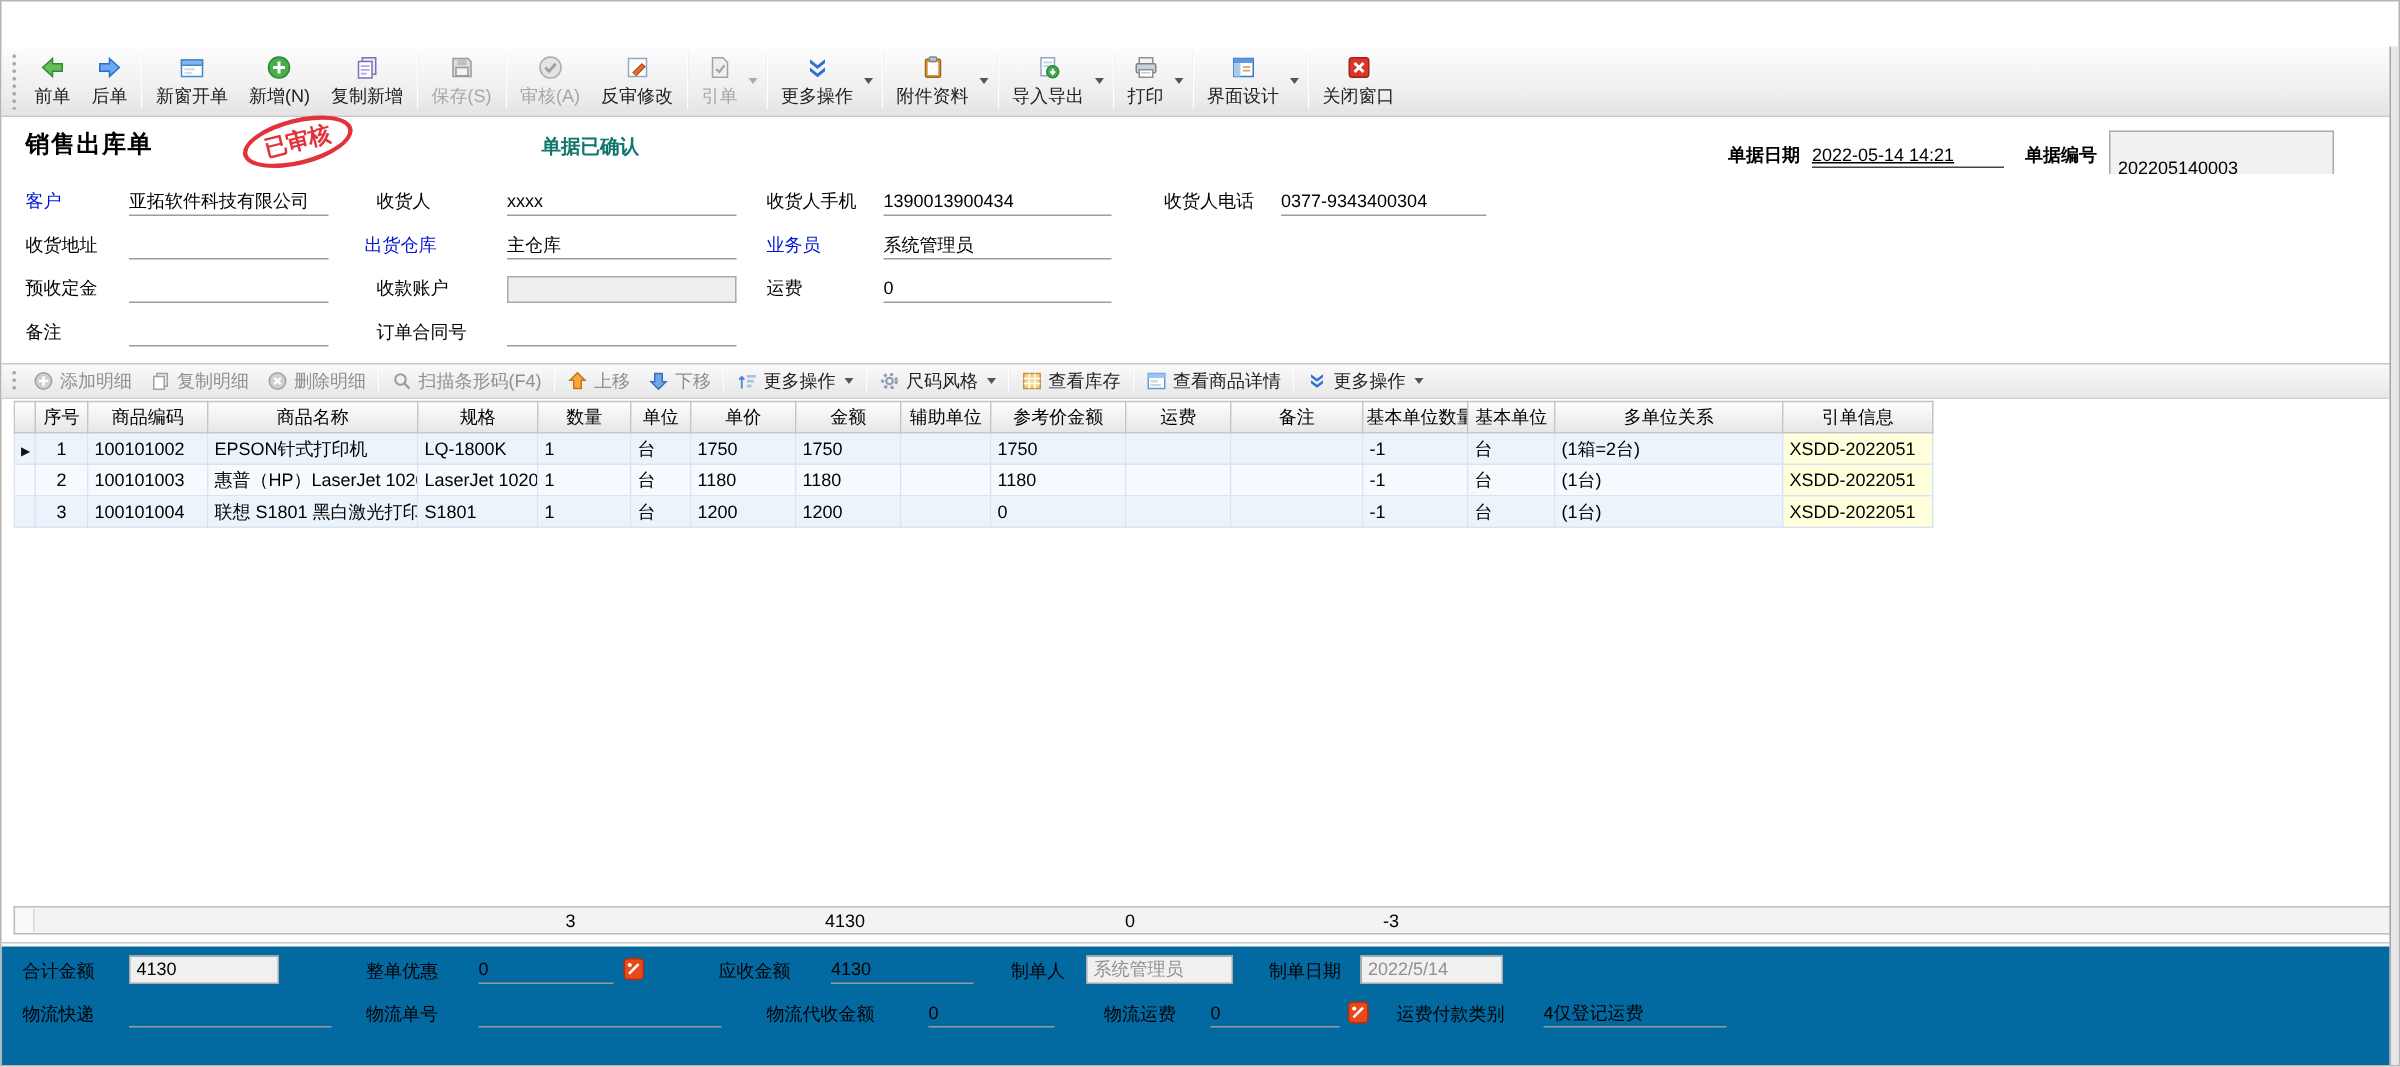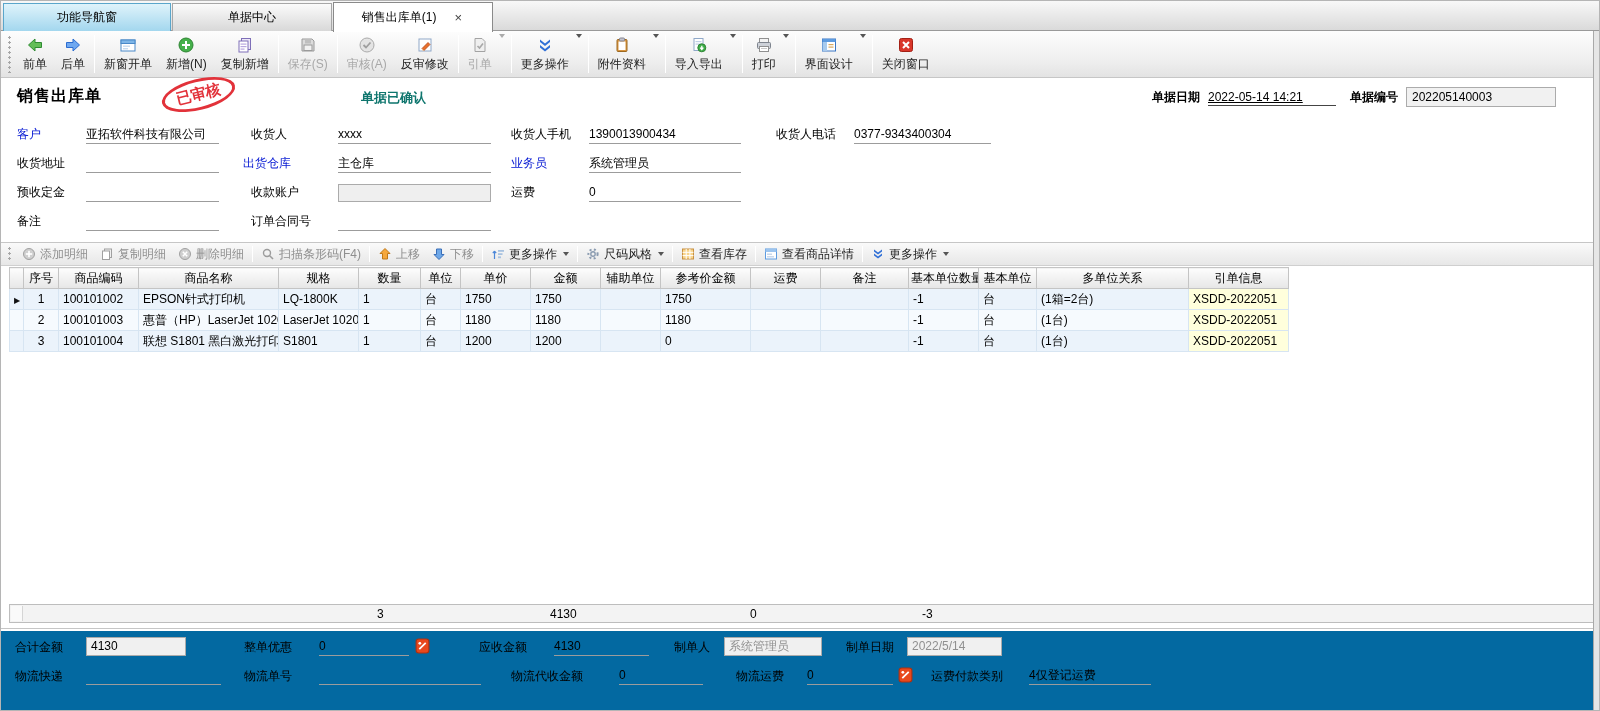--- a/index.html
+++ b/index.html
@@ -20,42 +20,42 @@
   .tab-doc  { left:171px; width:160px; background:linear-gradient(#FBFBFB,#D8D8D8); }
   .tab-cur  { left:332px; width:160px; top:1px; height:30px; background:#FFF; border-color:#8A8A8A; z-index:6; }
   .tab-close { margin-left:16px; color:#444; font-size:13px; line-height:1; padding:0 2px; }
 
   
   .toolbar { position:absolute; top:30px; left:0; width:1593px; height:47px;
     background:linear-gradient(#FDFDFD,#EDEDED 70%,#E3E3E3); border-bottom:1px solid #C6C6C6;
     display:flex; align-items:center; padding-left:6px; }
   .tb-handle { width:5px; height:38px; margin-right:4px;
     background-image:radial-gradient(circle,#A6A6A6 1px,transparent 1.3px); background-size:5px 5px; }
-  .tb-group { display:flex; align-items:flex-start; }
+  .tb-group { display:flex; align-items:center; }
   .tb-btn { display:flex; flex-direction:column; align-items:center; justify-content:center;
     padding:2px 7px; min-width:36px; cursor:default; }
   .tb-btn .lbl { margin-top:2px; white-space:nowrap; color:#222; }
   .tb-btn.disabled .lbl { color:#A8A8A8; }
   .tb-sep { width:1px; height:38px; background:#C7C7C7; border-right:1px solid #FFF; margin:0 2px; }
   .caret { width:0; height:0; border-left:3.5px solid transparent; border-right:3.5px solid transparent;
     border-top:4px solid #555; margin-right:4px; }
   .caret.dis { border-top-color:#ABABAB; }
   .icon18 { width:18px; height:18px; display:block; }
 
   
   .titlebar { position:absolute; top:78px; left:0; width:1593px; height:37px; background:#fff; }
   .doc-title { position:absolute; left:16px; top:7px; font-size:16px; font-weight:bold; letter-spacing:1px; }
   .stamp { position:absolute; left:160px; top:0px; transform:rotate(-14deg);
     border:3px solid #E2323A; border-radius:50%; color:#E2323A; font-weight:bold;
     font-size:15px; padding:3px 12px; background:rgba(255,255,255,0); }
   .doc-status { position:absolute; left:360px; top:10px; color:#0f766e; font-weight:bold; font-size:13px; }
   .head-right { position:absolute; right:38px; top:8px; display:flex; align-items:center; }
   .head-right .hlbl { font-weight:bold; margin-right:8px; white-space:nowrap; }
   .h-date { width:128px; border-bottom:1px solid #444; height:18px; line-height:18px; margin-right:14px;text-decoration:underline; }
-  .h-no { width:150px; height:20px; line-height:18px; background:#F1F1F1; border:1px solid #ABABAB; padding:0 5px; }
+  .h-no { width:150px; height:20px; line-height:18px; background:#F1F1F1; border:1px solid #ABABAB; padding:15px 5px; }
 
   
   .form { position:absolute; top:115px; left:0; width:1593px; height:126px; background:#fff; }
   .f-lbl { position:absolute; white-space:nowrap; height:17px; line-height:17px; }
   .f-lbl.blue { color:#0014D2; }
   .f-fld { position:absolute; border-bottom:1px solid #9C9C9C; height:18px; line-height:17px;
     white-space:nowrap; overflow:hidden; }
   .f-box { position:absolute; background:#EFEFEF; border:1px solid #ABABAB; height:18px; }
 
   
@@ -98,32 +98,20 @@
   .ft-box.graytext { color:#909090; }
   .calc { position:absolute; width:15px; height:16px; }
 
   .right-strip { position:absolute; top:30px; right:0; width:6px; bottom:0; background:#E6E6E6; border-left:1px solid #A9A9A9; }
 </style>
 </head>
 <body>
 
 <div class="window">
 
-  <div class="tabbar">
-    <div class="tab tab-nav">
-      <span>功能导航窗</span>
-    </div>
-    <div class="tab tab-doc">
-      <span>单据中心</span>
-    </div>
-    <div class="tab tab-cur">
-      <span>销售出库单(1)</span>
-      <span class="tab-close">×</span>
-    </div>
-  </div>
 
   <div class="toolbar">
     <div class="tb-handle"></div>
 
     <div class="tb-btn">
       <svg class="icon18" viewBox="0 0 18 18">
           <path d="M9 3 L2.5 9 L9 15 L9 11.5 H15.5 V6.5 H9 Z" fill="#63BE58" stroke="#2F8B33"></path>
         </svg>
       <span class="lbl">前单</span>
     </div>

